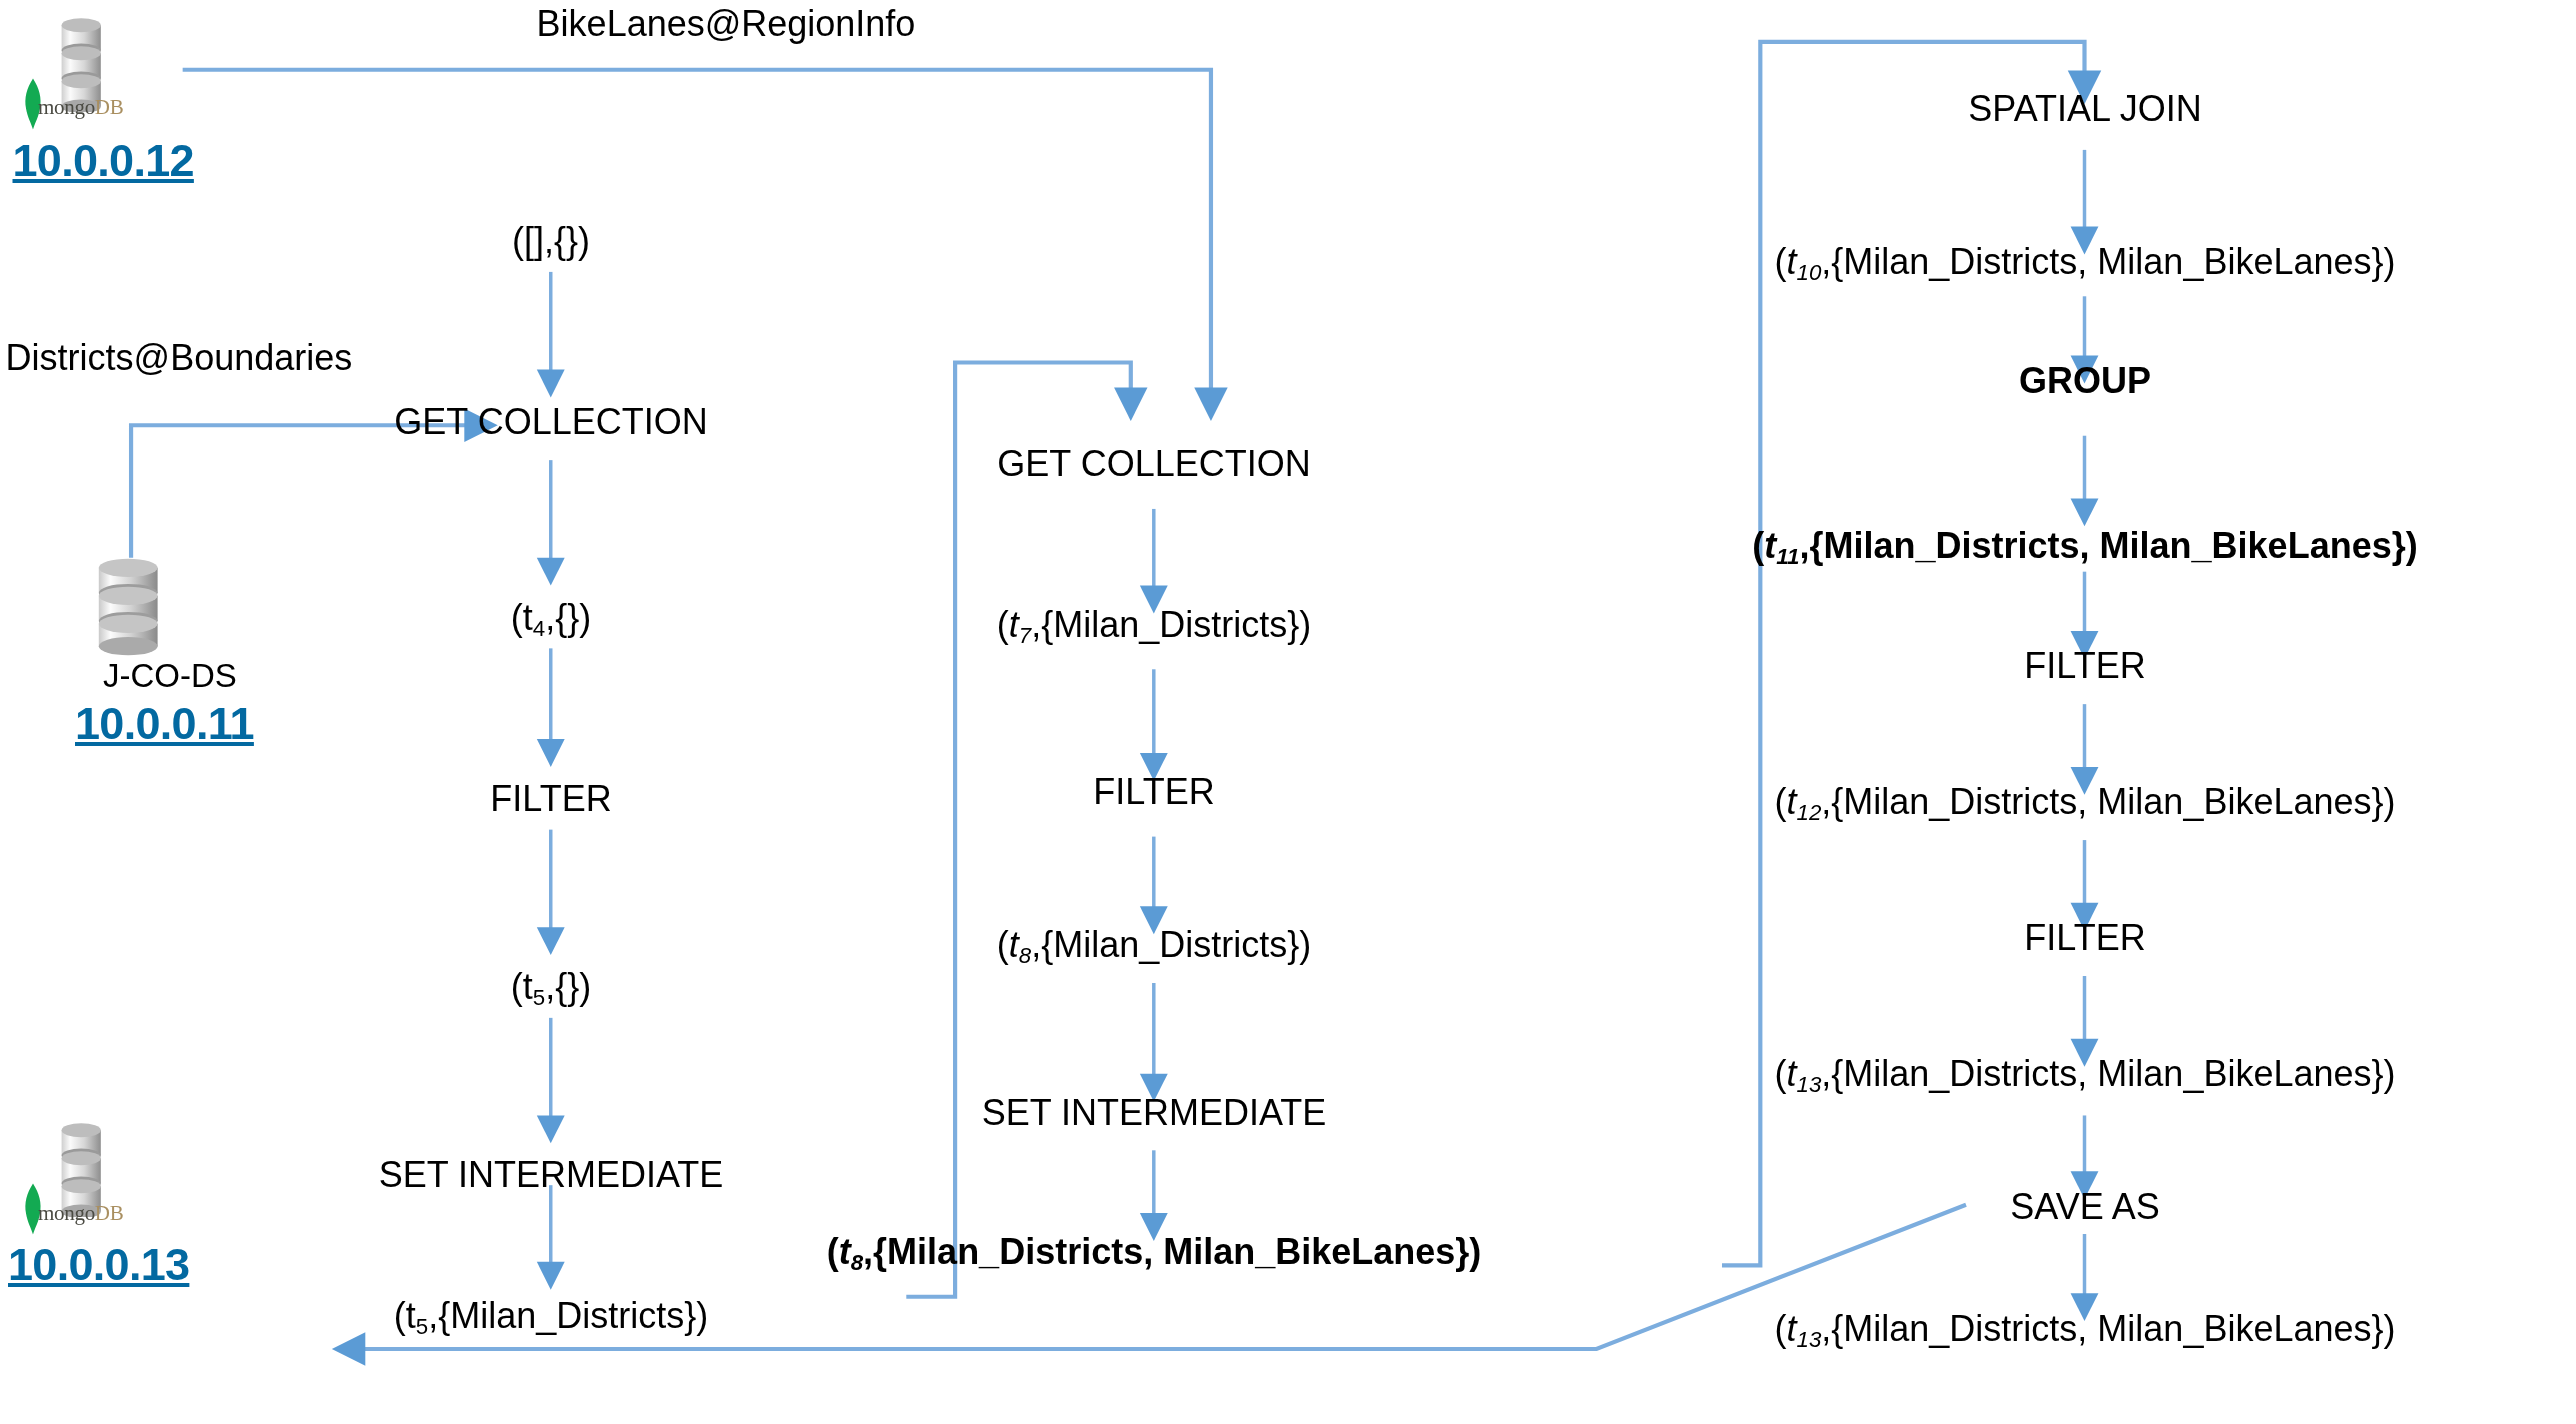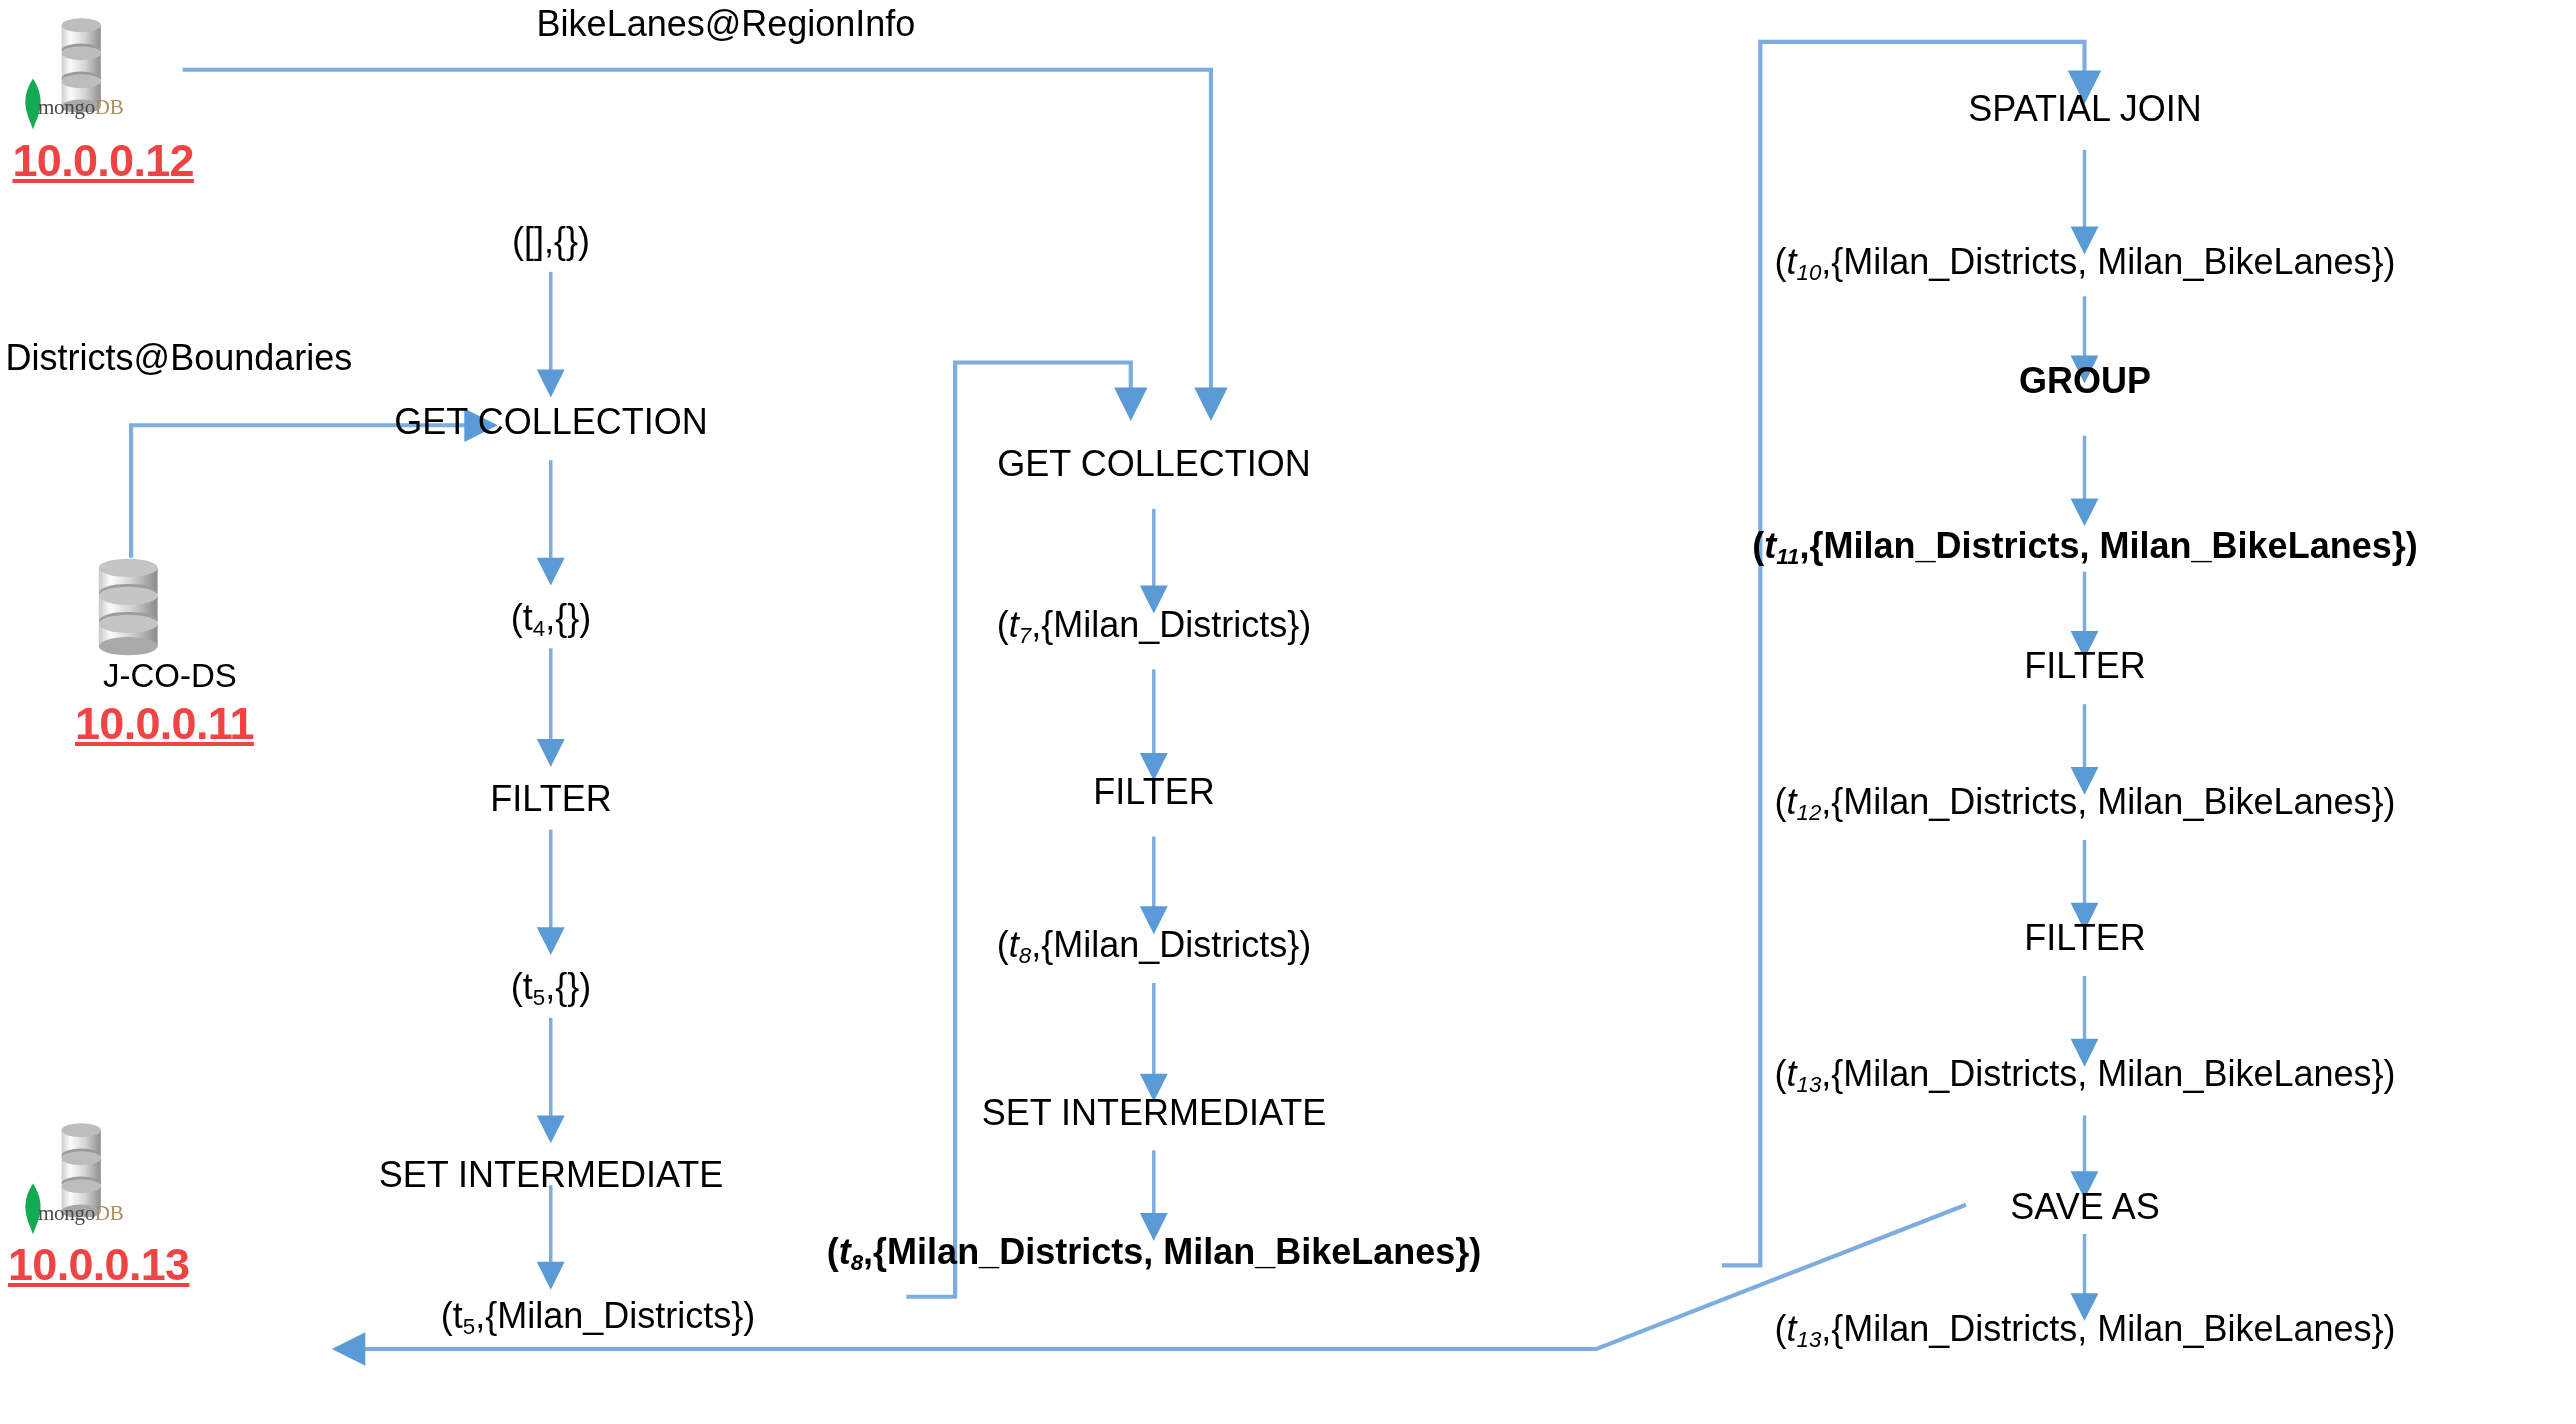--- a/index.html
+++ b/index.html
@@ -35,21 +35,21 @@
   .state{ font-size:36px; }
   .state i{ font-style:italic; }
   .state sub{ font-size:0.62em; vertical-align:-0.28em; font-style:italic;}
   .state .up{ font-style:normal; }
   
   .edgelabel{ font-size:36px; }
   
   .ip{
     font-size:45px;
     font-weight:bold;
-    color:#ef4444;
+    color:#0369a1;
     text-decoration:underline;
     letter-spacing:-0.7px;
   }
   .nodename{ font-size:33px; }
   
   .dbicon{ position:absolute; }
   .mongo-word{
     position:absolute;
     font-family:"Liberation Serif","DejaVu Serif",serif;
     font-size:21px;
@@ -216,21 +216,21 @@
   </div>
   <div class="txt op center" style="left:551px;top:781px;">
     <span>FILTER</span>
   </div>
   <div class="txt state center" style="left:551px;top:969px;">
     <span>(</span><span class="up">t</span><sub class="up">5</sub><span>,{})</span>
   </div>
   <div class="txt op center" style="left:551px;top:1157px;">
     <span>SET INTERMEDIATE</span>
   </div>
-  <div class="txt state center" style="left:551px;top:1298px;margin-left:47px;">
+  <div class="txt state center" style="left:551px;top:1298px;">
     <span>(</span><span class="up">t</span><sub class="up">5</sub><span>,{Milan_Districts})</span>
   </div>
 
   <div class="txt op center" style="left:1154px;top:446px;">
     <span>GET COLLECTION</span>
   </div>
   <div class="txt state center" style="left:1154px;top:607px;">
     <span>(</span><i>t</i><sub>7</sub><span>,{Milan_Districts})</span>
   </div>
   <div class="txt op center" style="left:1154px;top:774px;">

